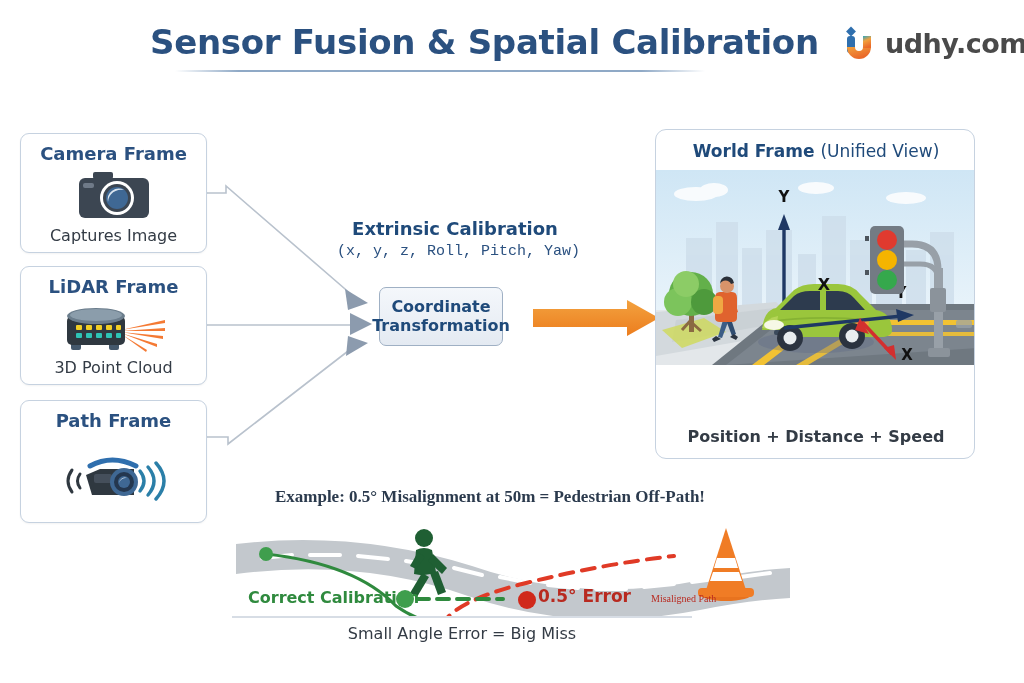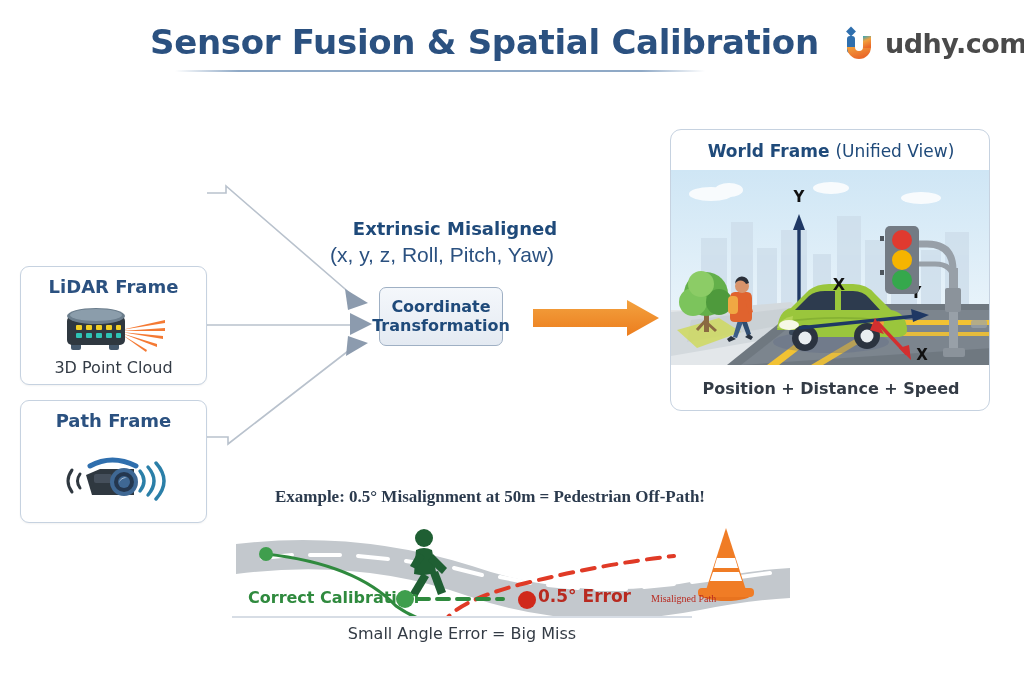--- a/index.html
+++ b/index.html
@@ -53,37 +53,37 @@
     font-size: 16px; color: #333b45; padding-bottom: 7px;
   }
 
   
   #extrinsic-title {
     position: absolute; left: 340px; top: 218px; width: 230px; text-align: center;
     font-family: "DejaVu Sans", sans-serif;
     font-size: 18px; font-weight: bold; color: #1f4a7a;
   }
   #extrinsic-params {
-    position: absolute; left: 330px; top: 243px; width: 250px; text-align: left;
-    font-family: Liberation Sans, sans-serif;
-    font-size: 21px; color: #2b5180;
+    position: absolute; left: 330px; top: 243px; width: 250px; text-align: right;
+    font-family: Liberation Mono, monospace;
+    font-size: 15px; color: #2b5180;
   }
   #ct-box {
     position: absolute; left: 379px; top: 287px; width: 124px; height: 59px;
     background: linear-gradient(to bottom, #f4f7fb, #e4eaf2);
     border: 1.4px solid #9fb0c4; border-radius: 7px;
     display: flex; align-items: center; justify-content: center;
     text-align: center; line-height: 1.15;
     font-family: "DejaVu Sans", sans-serif;
     font-size: 16px; font-weight: bold; color: #1f4a7a;
   }
 
   
   #world-panel {
-    position: absolute; left: 670px; top: 129px; width: 320px; height: 282px;
+    position: absolute; left: 655px; top: 129px; width: 320px; height: 330px;
     background: #ffffff; border: 1.6px solid #c6d2e0; border-radius: 11px;
     overflow: hidden;
   }
   #world-title {
     position: absolute; left: 0; top: 11px; width: 320px; text-align: center;
     font-family: "DejaVu Sans", sans-serif;
     font-size: 17px; color: #1f4a7a;
     white-space: nowrap;
   }
   #world-title b { font-weight: bold; }
@@ -142,20 +142,35 @@
     <path d="M207 193 H226 V186 L352 295" fill="none" stroke="#b9c2cd" stroke-width="1.6"></path>
     <polygon points="345,289 368,303 348,310" fill="#8c9bae"></polygon>
 
     <path d="M207 325 H368" fill="none" stroke="#b9c2cd" stroke-width="1.6"></path>
     <polygon points="350,313 372,324 350,335" fill="#8c9bae"></polygon>
 
     <path d="M207 437 H228 V444 L352 348" fill="none" stroke="#b9c2cd" stroke-width="1.6"></path>
     <polygon points="348,336 368,343 346,356" fill="#8c9bae"></polygon>
   </svg>
 
+  <div class="card" id="card-camera">
+    <div class="card-title">Camera Frame</div>
+    <div class="card-icon">
+      <svg width="74" height="56" viewBox="0 0 74 56">
+        <rect x="16" y="5" width="20" height="7" rx="2" fill="#3c4652"></rect>
+        <rect x="2" y="11" width="70" height="40" rx="6" fill="#3c4652"></rect>
+        <rect x="6" y="16" width="11" height="5" rx="2" fill="#6f7a88"></rect>
+        <circle cx="40" cy="31" r="17" fill="#ffffff"></circle>
+        <circle cx="40" cy="31" r="14" fill="#3c4652"></circle>
+        <circle cx="40" cy="31" r="11" fill="#3f6894"></circle>
+        <path d="M31 35 a11 11 0 0 1 16 -12 a13 13 0 0 0 -16 12 z" fill="#d9e4ef"></path>
+      </svg>
+    </div>
+    <div class="card-sub">Captures Image</div>
+  </div>
 
   <div class="card" id="card-lidar">
     <div class="card-title">LiDAR Frame</div>
     <div class="card-icon">
       <svg width="110" height="56" viewBox="0 0 110 56">
         <g fill="#f4732a" opacity="0.95">
           <path d="M62 30 L106 20 L106 23 Z"></path>
           <path d="M62 31 L106 28 L106 31 Z"></path>
           <path d="M62 32 L104 36 L104 39 Z"></path>
           <path d="M62 33 L98 44 L98 47 Z"></path>
@@ -202,21 +217,21 @@
         <path d="M32 26 L46 20 L80 20 L80 46 L38 46 Z" fill="#2f3840"></path>
         <rect x="40" y="25" width="18" height="9" rx="2" fill="#454f5b"></rect>
         <circle cx="70" cy="33" r="14" fill="#3f6894"></circle>
         <circle cx="70" cy="33" r="10" fill="#24374f"></circle>
         <circle cx="70" cy="33" r="6" fill="#3f6894"></circle>
         <path d="M65 34 a6 6 0 0 1 8 -5 a7 7 0 0 0 -8 5 z" fill="#e8eef5"></path>
       </svg>
     </div>
   </div>
 
-  <div id="extrinsic-title">Extrinsic Misaligned</div>
+  <div id="extrinsic-title">Extrinsic Calibration</div>
   <div id="extrinsic-params">(x, y, z, Roll, Pitch, Yaw)</div>
   <div id="ct-box">
     <div>
       <div>Coordinate</div>
       <div>Transformation</div>
     </div>
   </div>
 
   <svg style="position:absolute;left:533px;top:298px;width:128px;height:40px;" viewBox="0 0 128 40">
     <defs>

